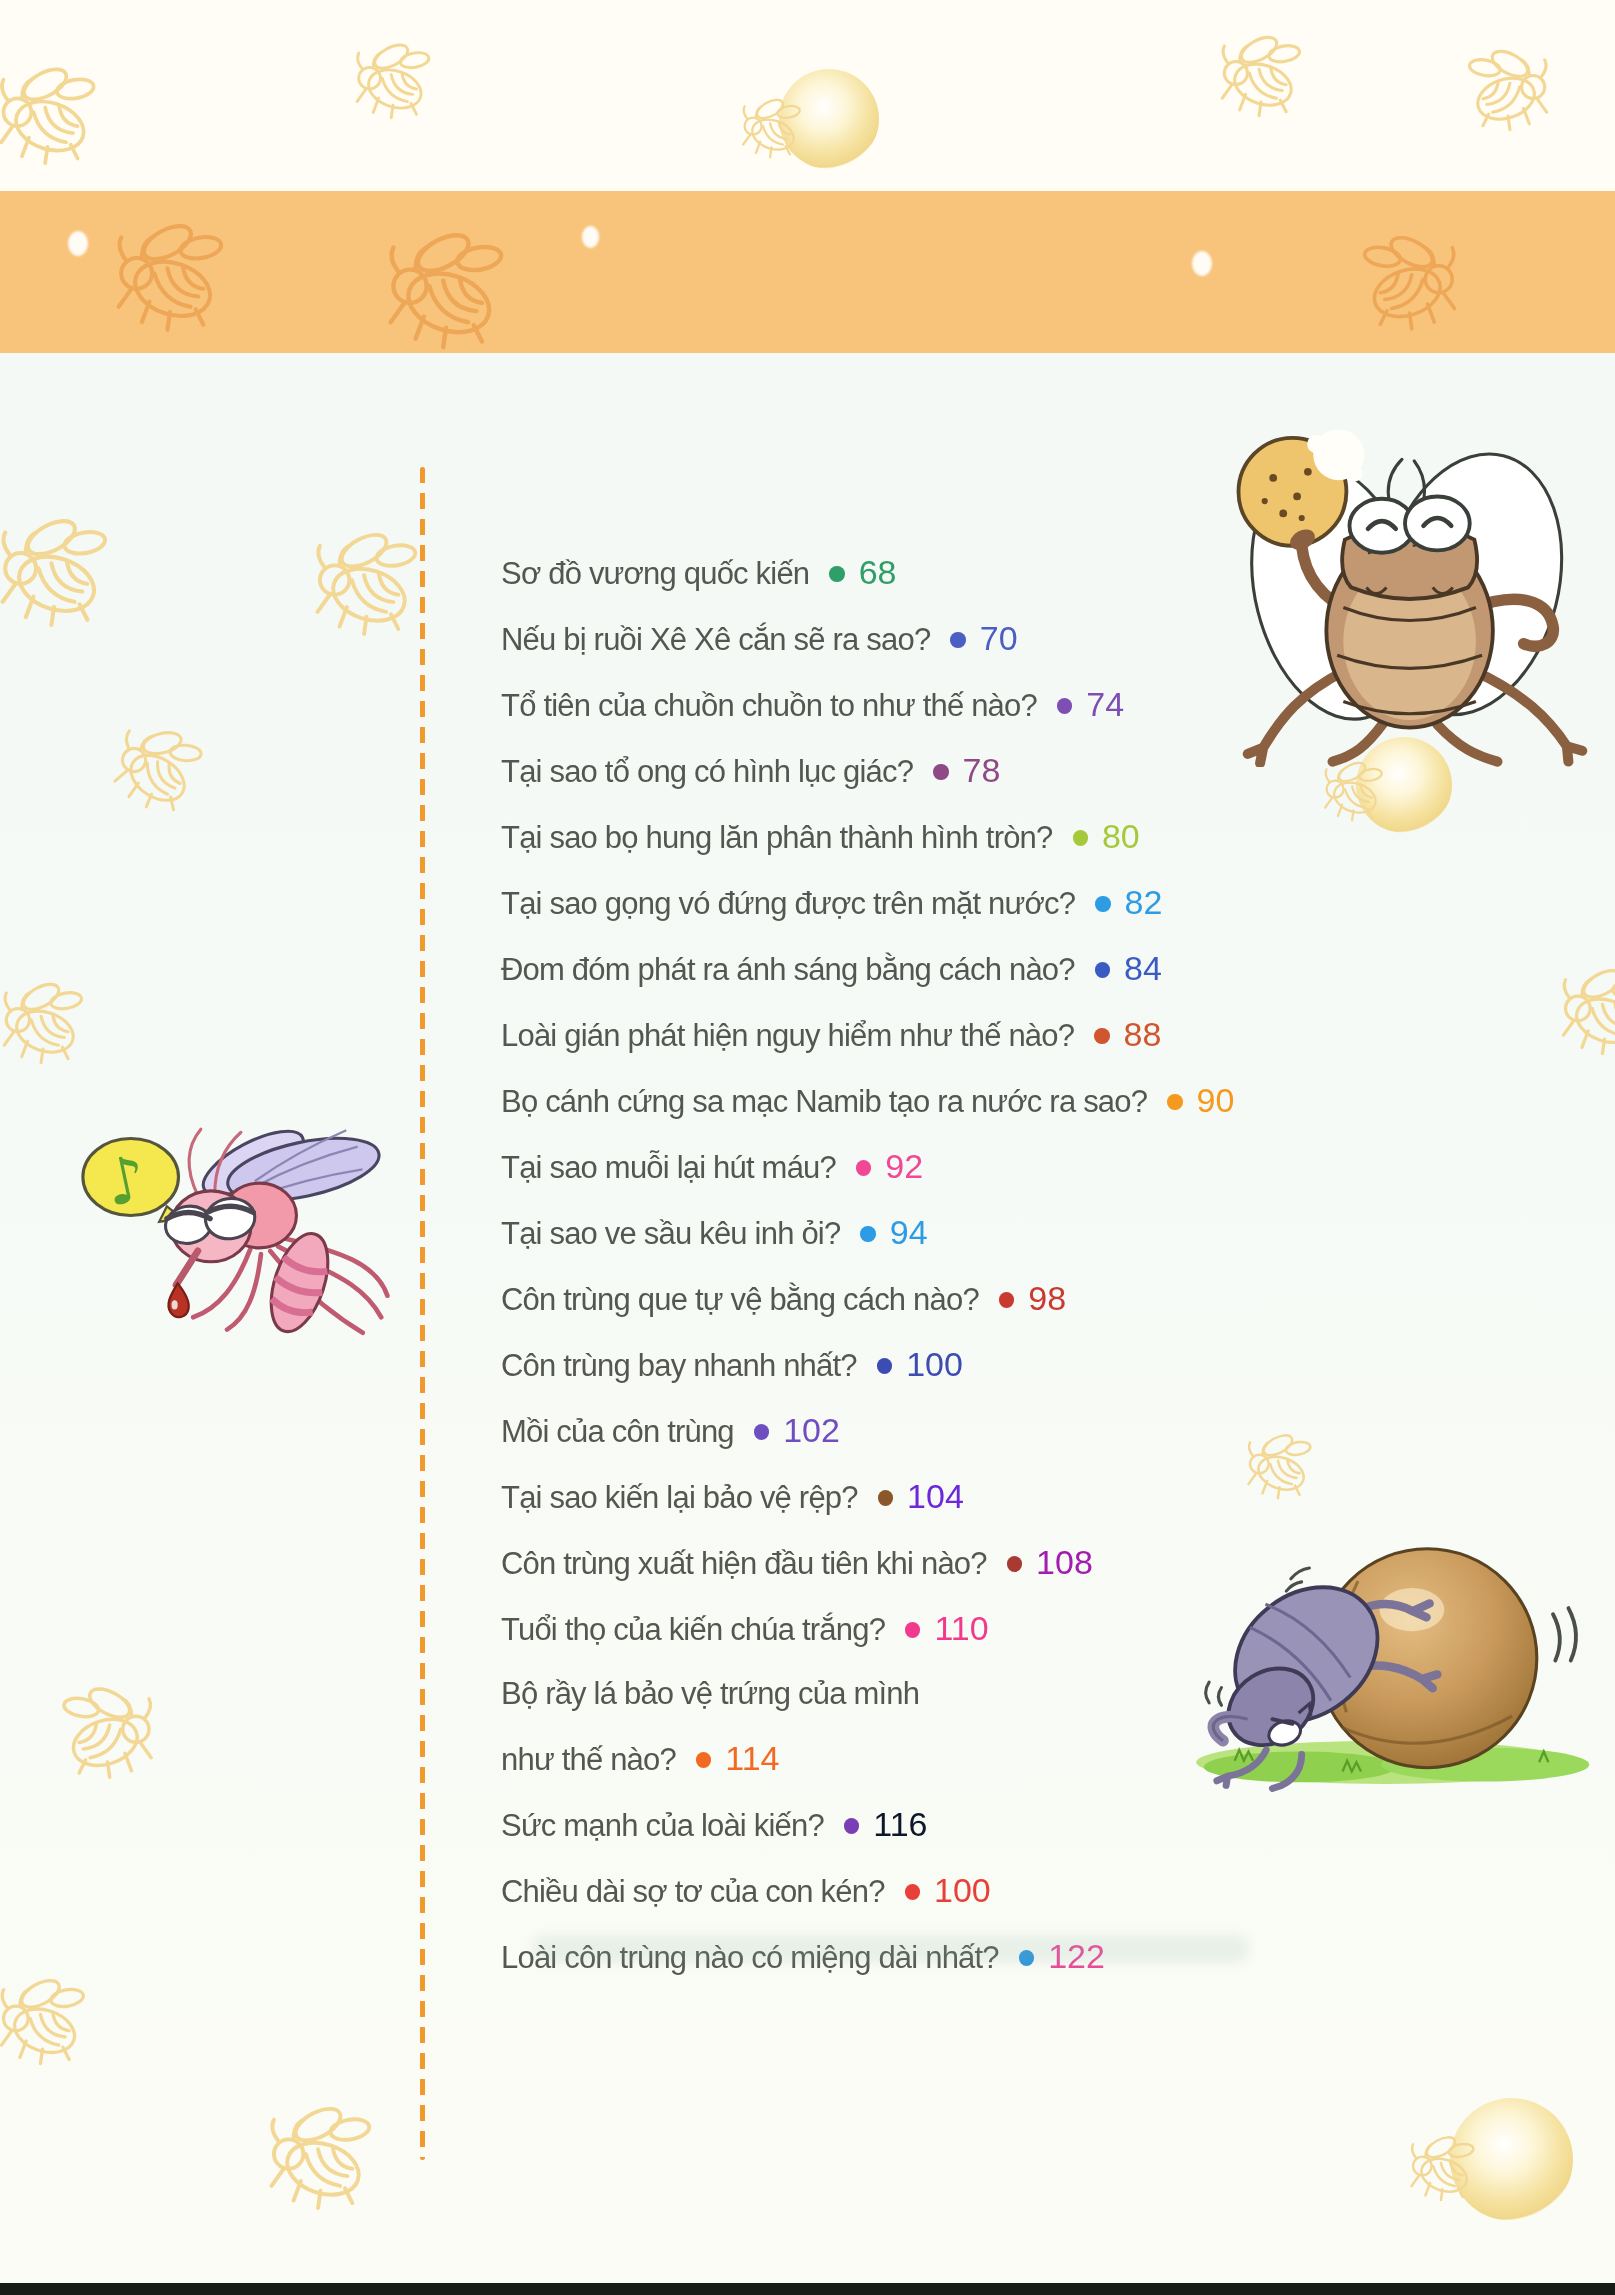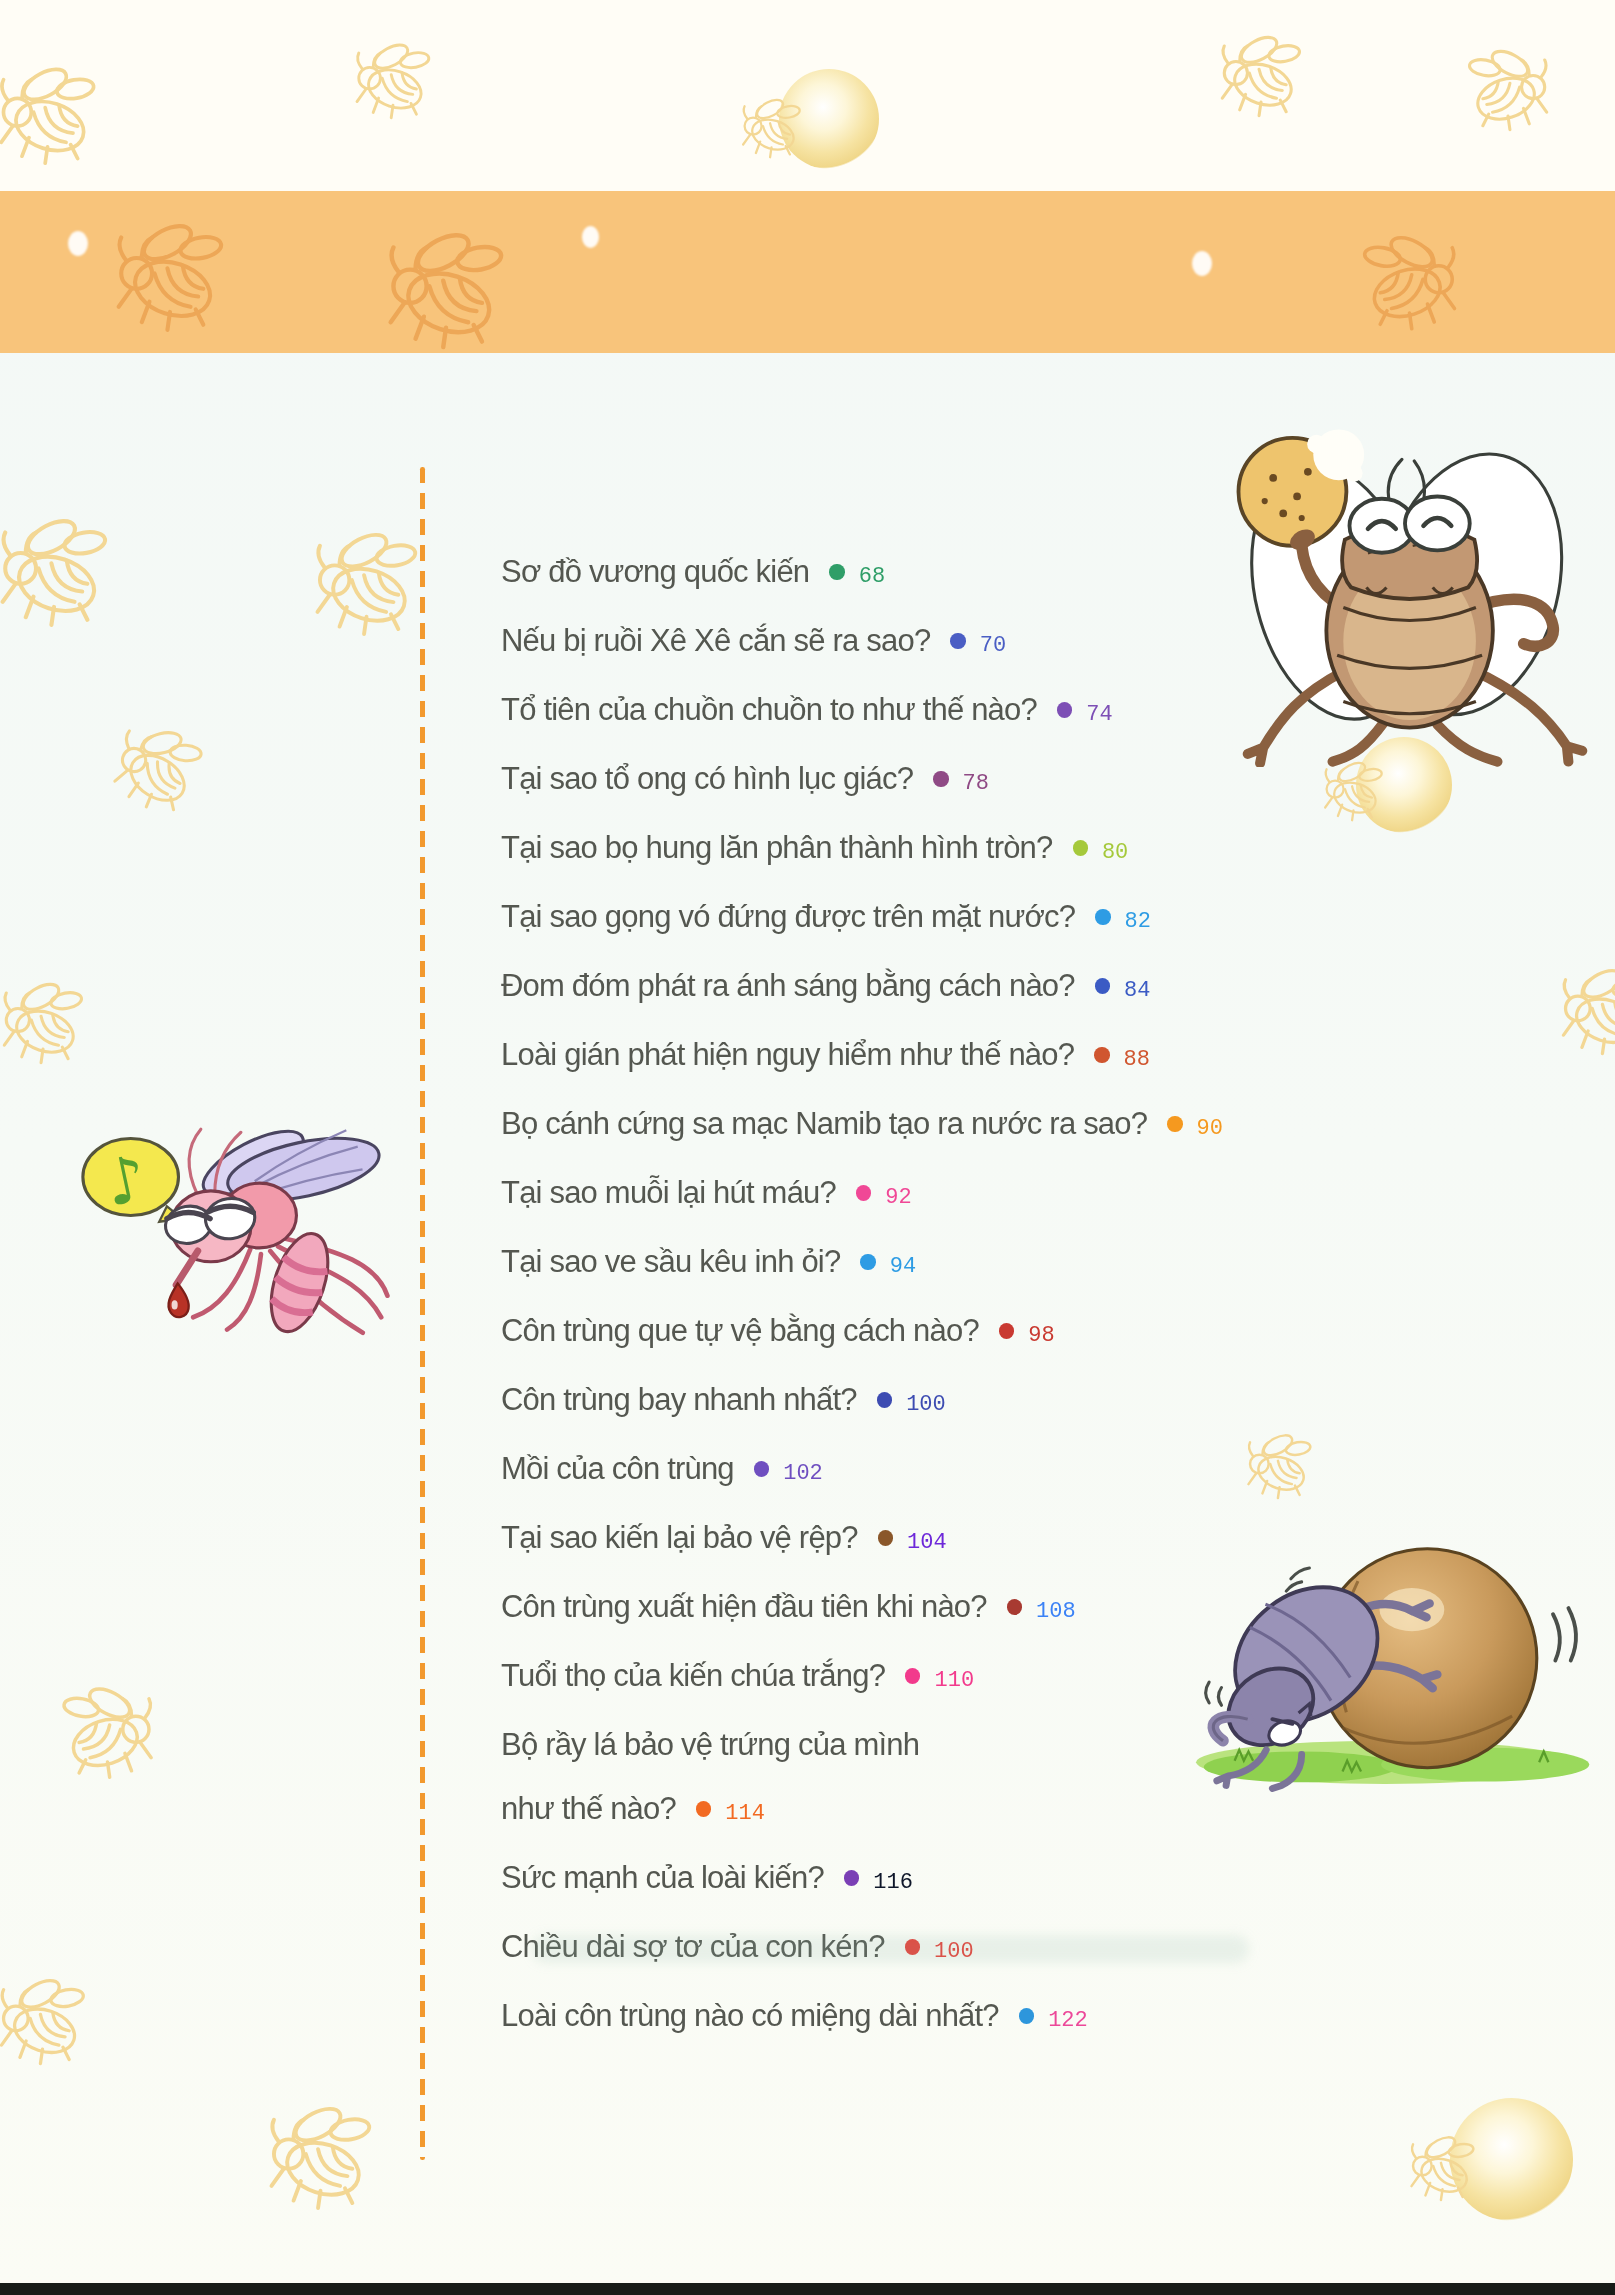--- a/index.html
+++ b/index.html
@@ -20,21 +20,21 @@
     border-radius:2.3px;
   }
   .toc{
     position:absolute;left:501px;top:540px;width:1095px;
     font-size:31px;line-height:64px;letter-spacing:-0.8px;
     color:#545750;
   }
   .toc-item{white-space:nowrap;}
   .lbl{white-space:pre-line;}
   .dot{display:inline-block;width:15.4px;height:15.4px;border-radius:50%;margin:0 14px 0 20px;vertical-align:2.3px;}
-  .num{font-size:22px;letter-spacing:0;font-family:Liberation Mono, monospace;}
+  .num{font-size:34px;letter-spacing:0;}
   .wm{position:absolute;color:#f3d794;}
   .wm.band-ink{color:#eda757;}
   .glow{position:absolute;border-radius:50%;
     background:radial-gradient(circle at 44% 38%, #ffffff 0%, #fdf6d8 28%, #f6e3a2 55%, #f0d78a 72%, rgba(240,215,138,0) 74%);
   }
   .smudge{position:absolute;left:532px;top:1935px;width:717px;height:28px;border-radius:14px;
     background:rgba(140,185,170,.16);filter:blur(5.4px);}
   .illus{position:absolute;}
   svg{display:block;}
 </style>
@@ -150,21 +150,21 @@
   <div class="toc-item"><span class="lbl">Tại sao ve sầu kêu inh ỏi?</span><span class="dot" style="background: rgb(46, 156, 228);"></span><span class="num" style="color: rgb(46, 156, 228);">94</span></div>
 
   <div class="toc-item"><span class="lbl">Côn trùng que tự vệ bằng cách nào?</span><span class="dot" style="background: rgb(201, 58, 49);"></span><span class="num" style="color: rgb(201, 58, 49);">98</span></div>
 
   <div class="toc-item"><span class="lbl">Côn trùng bay nhanh nhất?</span><span class="dot" style="background: rgb(61, 76, 178);"></span><span class="num" style="color: rgb(61, 76, 178);">100</span></div>
 
   <div class="toc-item"><span class="lbl">Mồi của côn trùng</span><span class="dot" style="background: rgb(111, 79, 192);"></span><span class="num" style="color: rgb(111, 79, 192);">102</span></div>
 
   <div class="toc-item"><span class="lbl">Tại sao kiến lại bảo vệ rệp?</span><span class="dot" style="background: rgb(138, 87, 42);"></span><span class="num" style="color: #6d28d9;">104</span></div>
 
-  <div class="toc-item"><span class="lbl">Côn trùng xuất hiện đầu tiên khi nào?</span><span class="dot" style="background: rgb(168, 58, 49);"></span><span class="num" style="color: #3b82f6; margin-top: 20px;">108</span></div>
+  <div class="toc-item"><span class="lbl">Côn trùng xuất hiện đầu tiên khi nào?</span><span class="dot" style="background: rgb(168, 58, 49);"></span><span class="num" style="color: #a21caf; margin-top: 20px;">108</span></div>
 
   <div class="toc-item"><span class="lbl">Tuổi thọ của kiến chúa trắng?</span><span class="dot" style="background: rgb(242, 58, 140);"></span><span class="num" style="color: rgb(242, 58, 140);">110</span></div>
 
   <div class="toc-item"><span class="lbl">Bộ rầy lá bảo vệ trứng của mình
 như thế nào?</span><span class="dot" style="background: rgb(242, 106, 34);"></span><span class="num" style="color: rgb(242, 106, 34);">114</span></div>
 
   <div class="toc-item"><span class="lbl">Sức mạnh của loài kiến?</span><span class="dot" style="background: rgb(122, 63, 181);"></span><span class="num" style="color: #0f172a;">116</span></div>
 
   <div class="toc-item"><span class="lbl">Chiều dài sợ tơ của con kén?</span><span class="dot" style="background: rgb(232, 64, 56);"></span><span class="num" style="color: rgb(232, 64, 56);">100</span></div>
 

